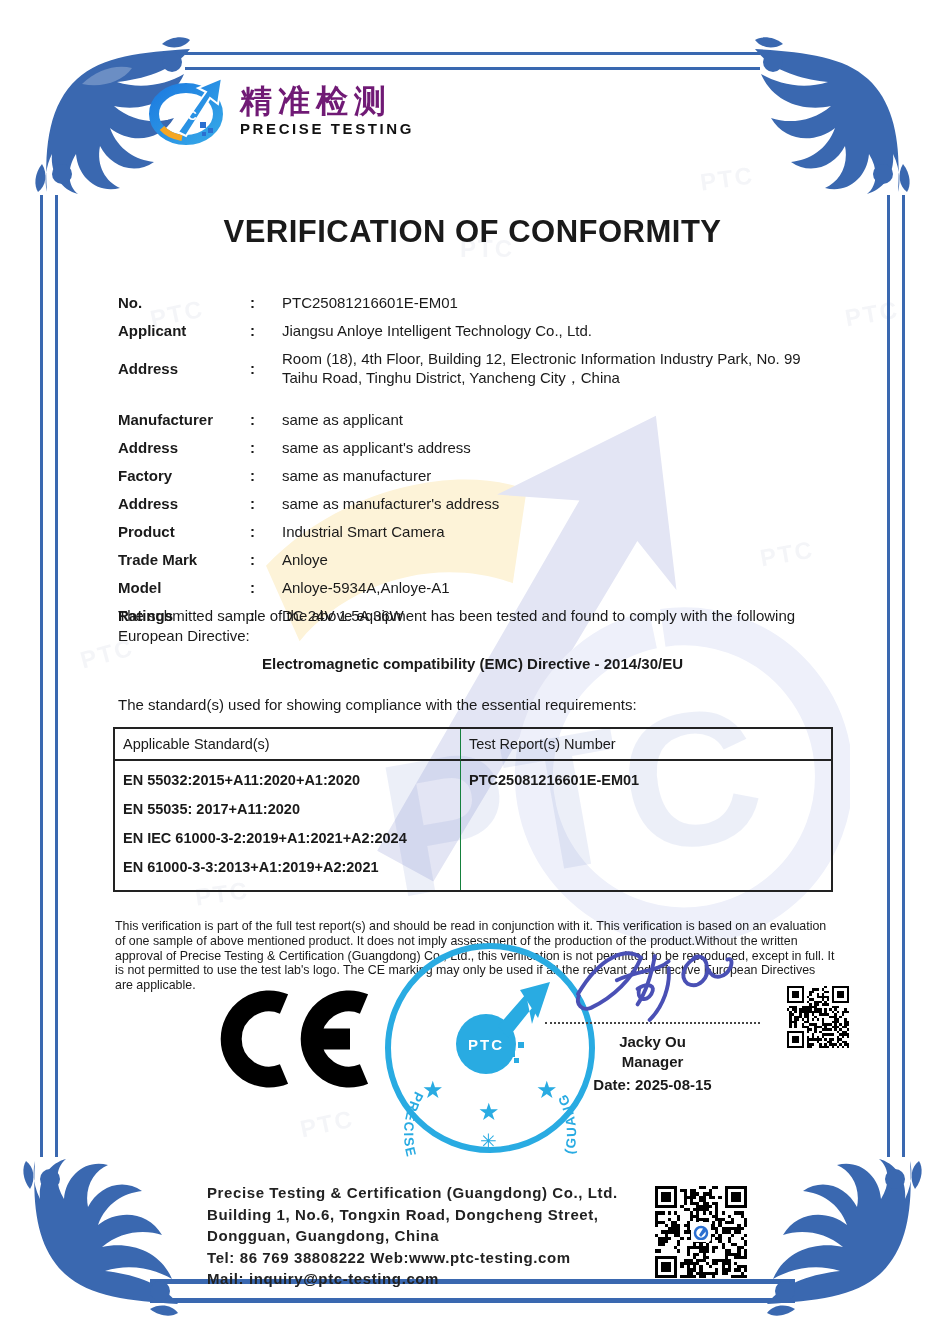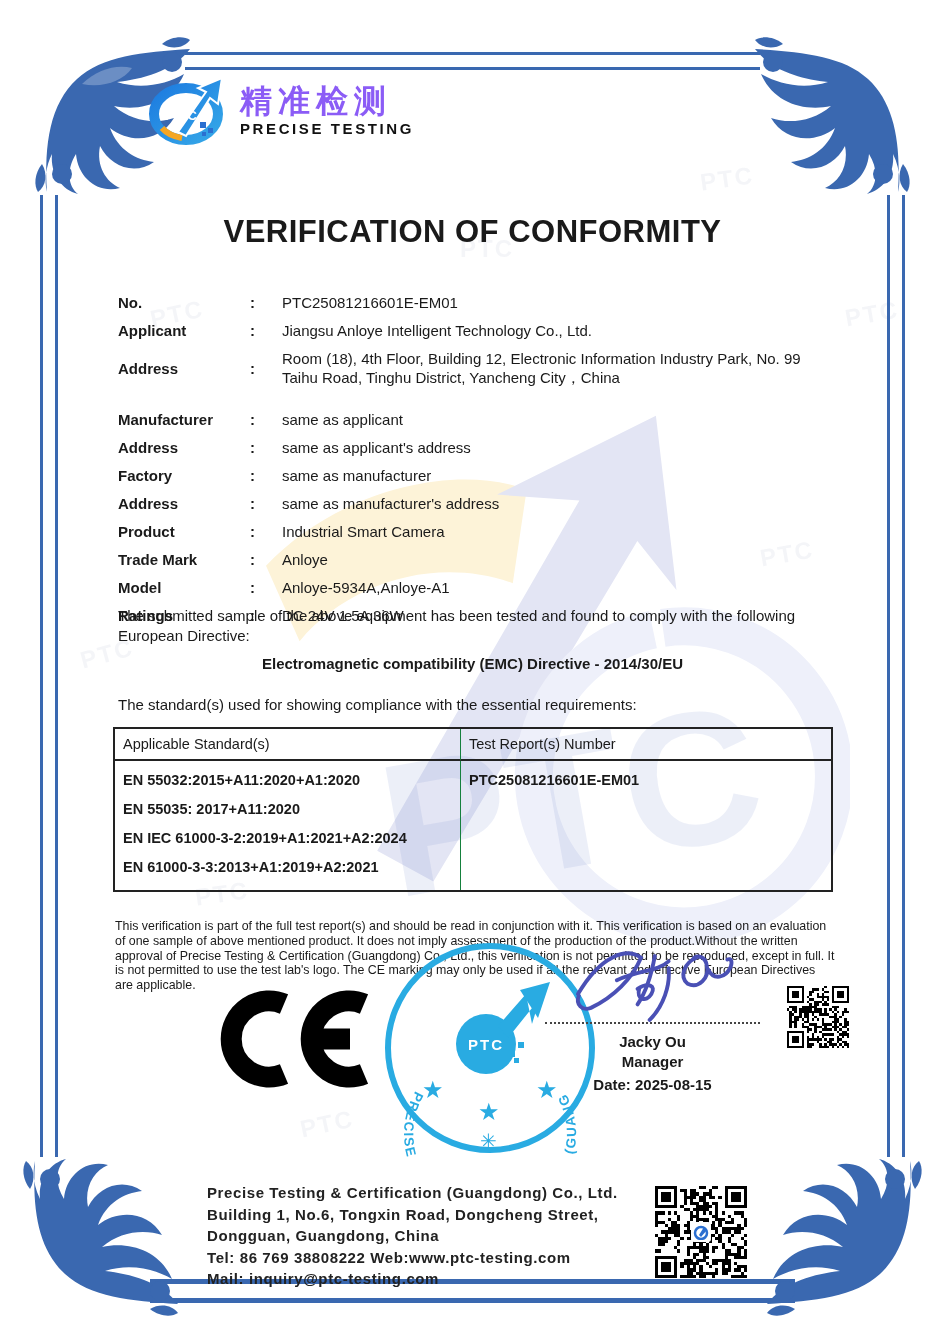--- a/index.html
+++ b/index.html
@@ -21,21 +21,21 @@
   #corner-tr{right:22px;top:24px;transform:scaleX(-1);}
   #corner-bl{left:10px;bottom:8px;transform:scaleY(-1);}
   #corner-br{right:10px;bottom:8px;transform:scale(-1,-1);}
   
   .wm-ghost{position:absolute;z-index:0;font-weight:bold;font-size:24px;
     color:rgba(60,80,130,0.06);letter-spacing:2px;}
   #wm-center{position:absolute;left:230px;top:400px;z-index:0;}
   
   #logo{position:absolute;left:148px;top:70px;display:flex;align-items:center;z-index:2;}
   #logo-text{margin-left:12px;}
-  #logo-cn{font-size:32px;font-weight:bold;color:#8b5cf6;letter-spacing:6px;line-height:34px;}
+  #logo-cn{font-size:32px;font-weight:bold;color:#701a75;letter-spacing:6px;line-height:34px;}
   #logo-en{font-size:15px;font-weight:bold;color:#111;letter-spacing:2.6px;margin-top:2px;}
   
   #title{position:absolute;left:0;right:0;top:214px;text-align:center;
     font-size:31px;font-weight:bold;letter-spacing:0.5px;z-index:2;}
   
   #fields{position:absolute;left:118px;top:288px;width:716px;z-index:2;font-size:15px;}
   .row{display:grid;grid-template-columns:132px 32px auto;align-items:center;height:28px;}
   .row.tall{height:48px;}
   .row.gap{margin-top:13px;}
   .lbl{font-weight:bold;}

